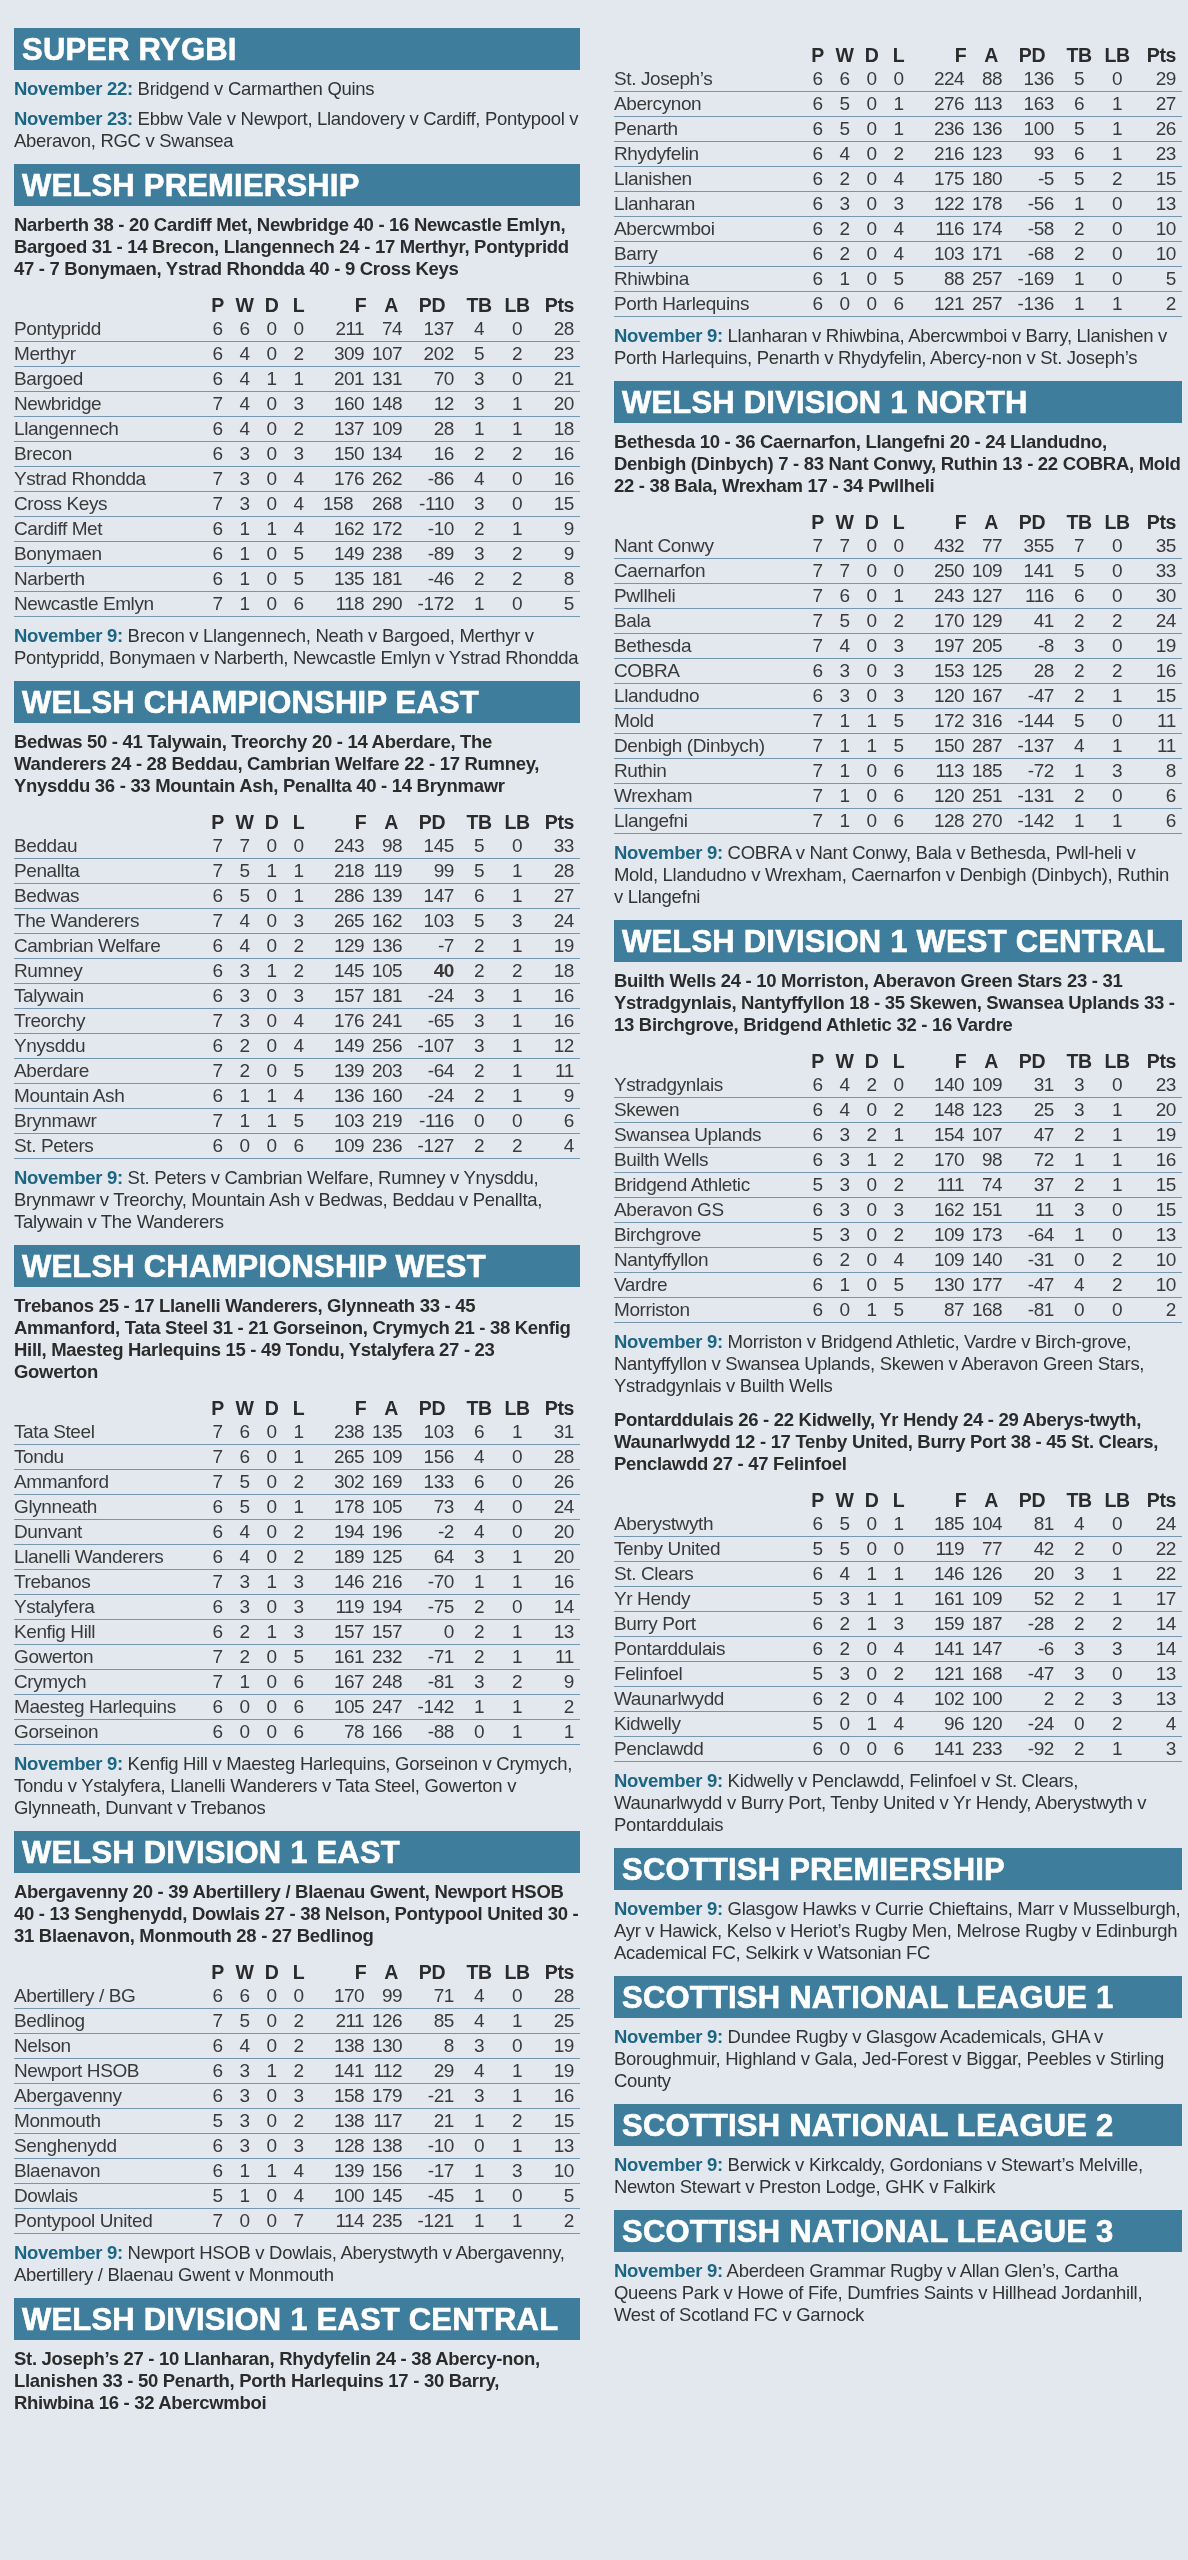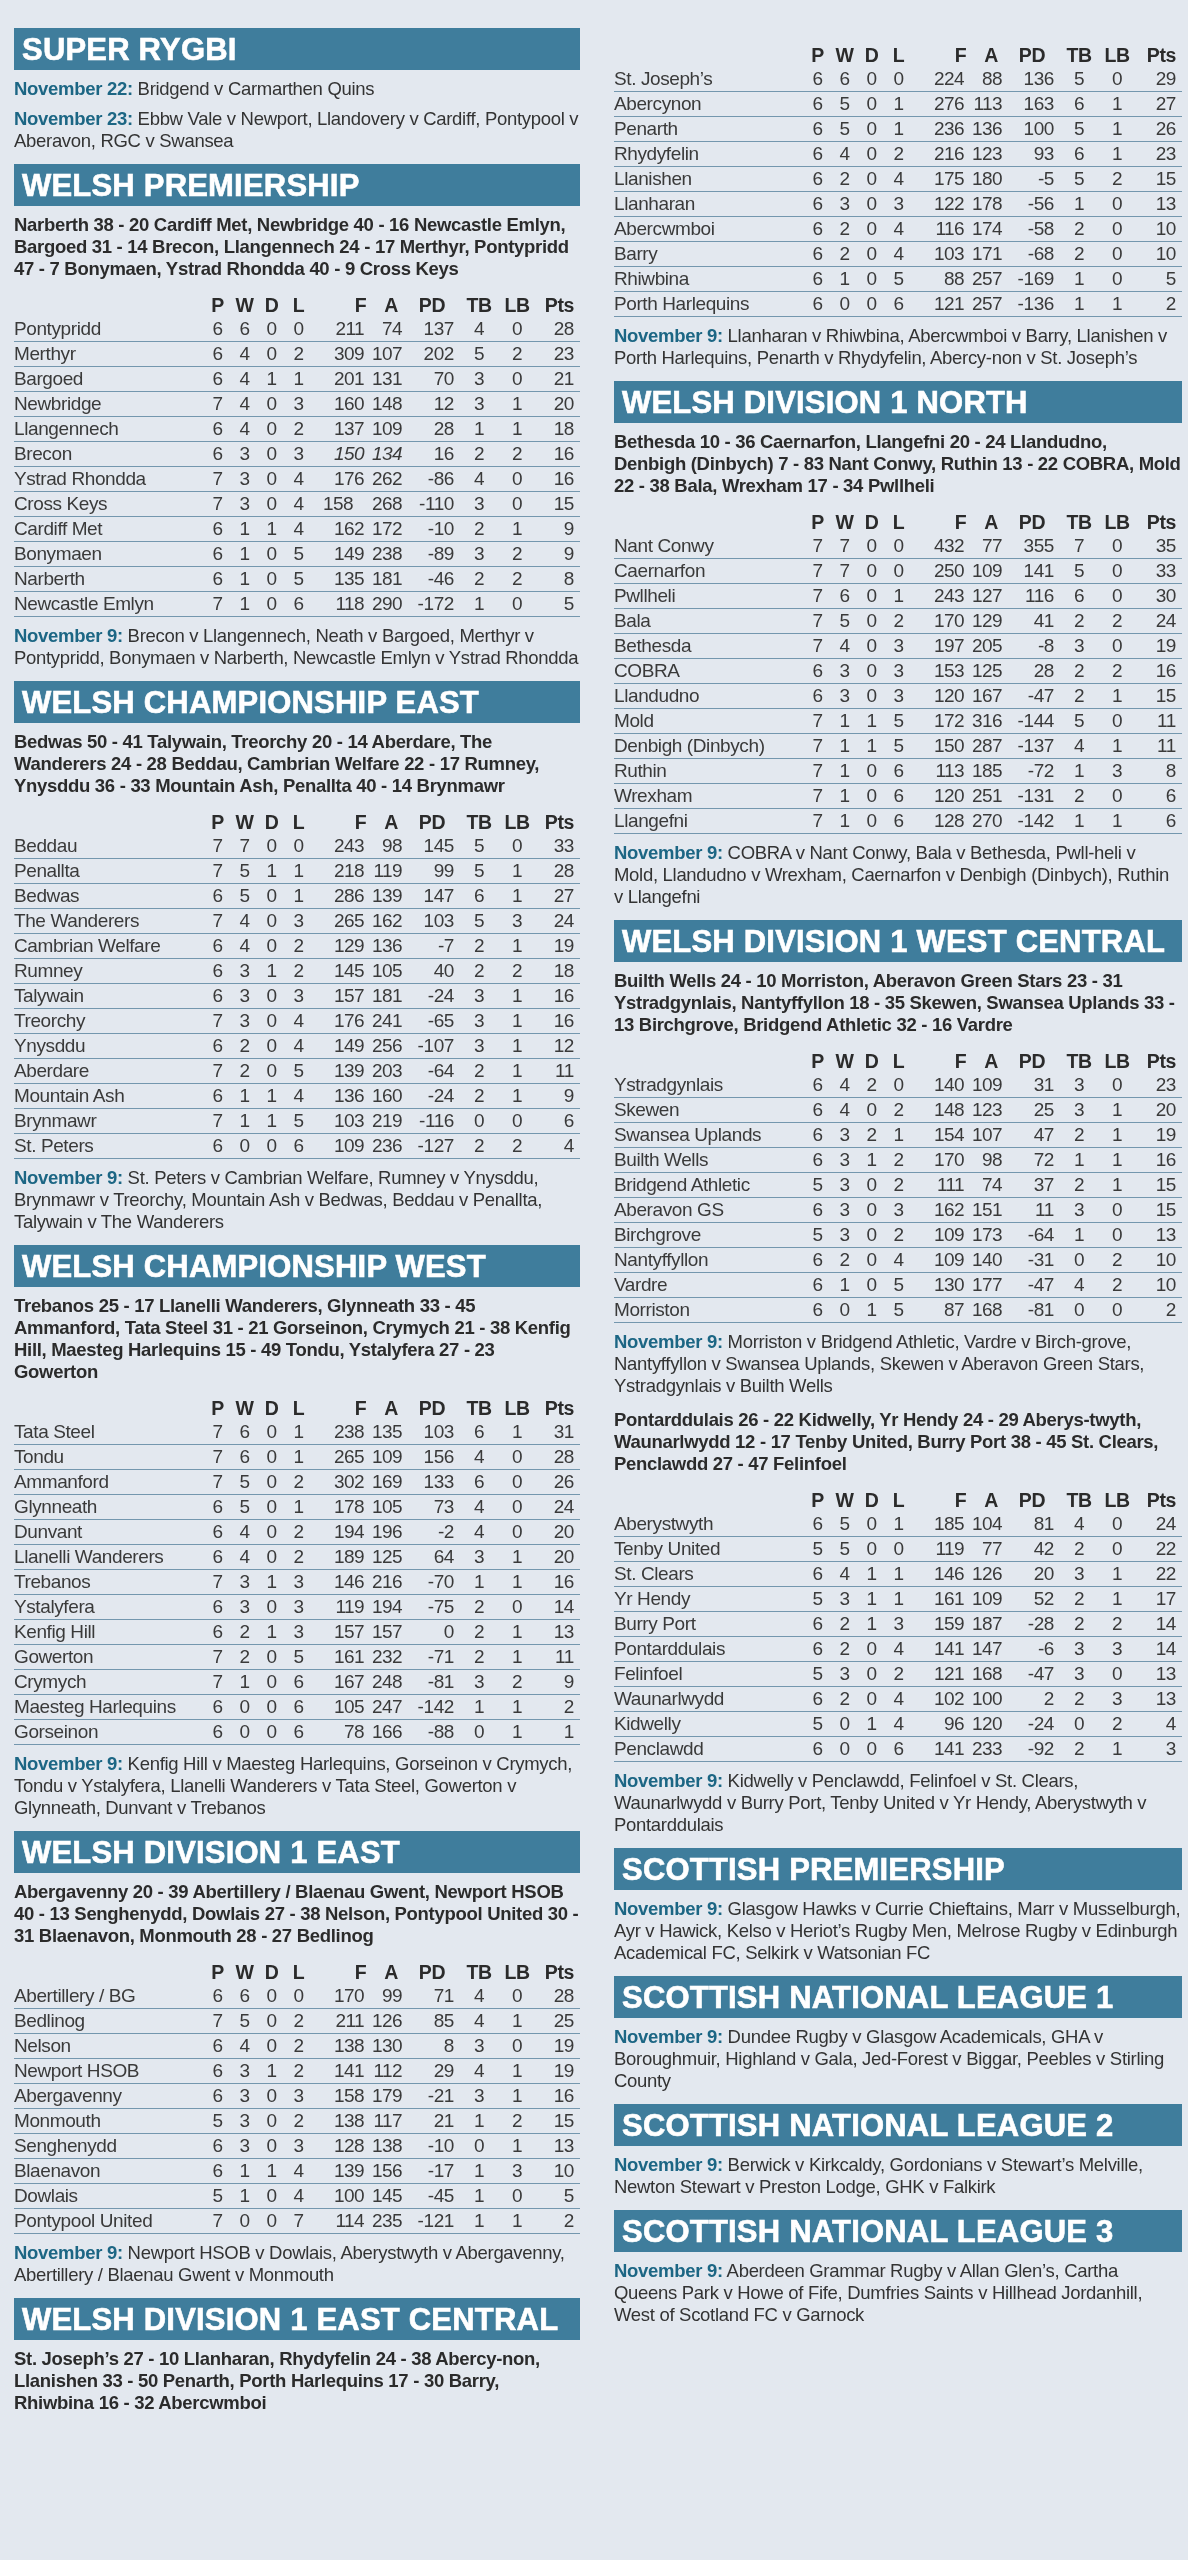--- a/index.html
+++ b/index.html
@@ -159,21 +159,21 @@
               <td>1</td>
               <td>1</td>
               <td class="pts">18</td>
             </tr>
             <tr>
               <td class="team">Brecon</td>
               <td>6</td>
               <td>3</td>
               <td>0</td>
               <td>3</td>
-              <td style="text-align:right;padding-right:2px;letter-spacing:-0.6px;font-style:italic;"><span>150</span><span style="display:inline-block;min-width:38px;text-align:right;">134</span></td>
+              <td style="text-align:right;padding-right:2px;letter-spacing:-0.6px;"><span>150</span><span style="display:inline-block;min-width:38px;text-align:right;">134</span></td>
               <td class="num-r" style="padding-right:6px;">16</td>
               <td>2</td>
               <td>2</td>
               <td class="pts">16</td>
             </tr>
             <tr>
               <td class="team">Ystrad Rhondda</td>
               <td>7</td>
               <td>3</td>
               <td>0</td>
@@ -341,21 +341,21 @@
               <td>1</td>
               <td class="pts">19</td>
             </tr>
             <tr>
               <td class="team">Rumney</td>
               <td>6</td>
               <td>3</td>
               <td>1</td>
               <td>2</td>
               <td style="text-align:right;padding-right:2px;letter-spacing:-0.6px;"><span>145</span><span style="display:inline-block;min-width:38px;text-align:right;">105</span></td>
-              <td class="num-r" style="padding-right:6px;">40</td>
+              <td class="num-r" style="padding-right:6px;font-weight:bold;">40</td>
               <td>2</td>
               <td>2</td>
               <td class="pts">18</td>
             </tr>
             <tr>
               <td class="team">Talywain</td>
               <td>6</td>
               <td>3</td>
               <td>0</td>
               <td>3</td>

